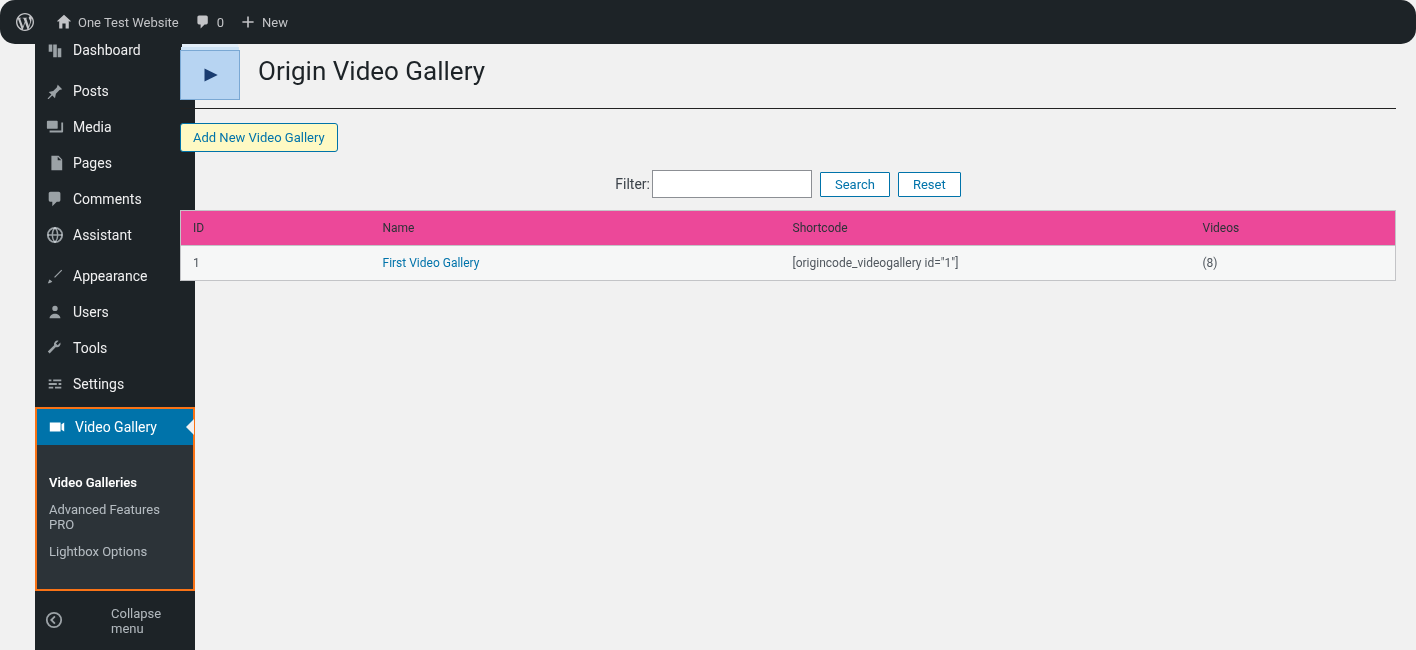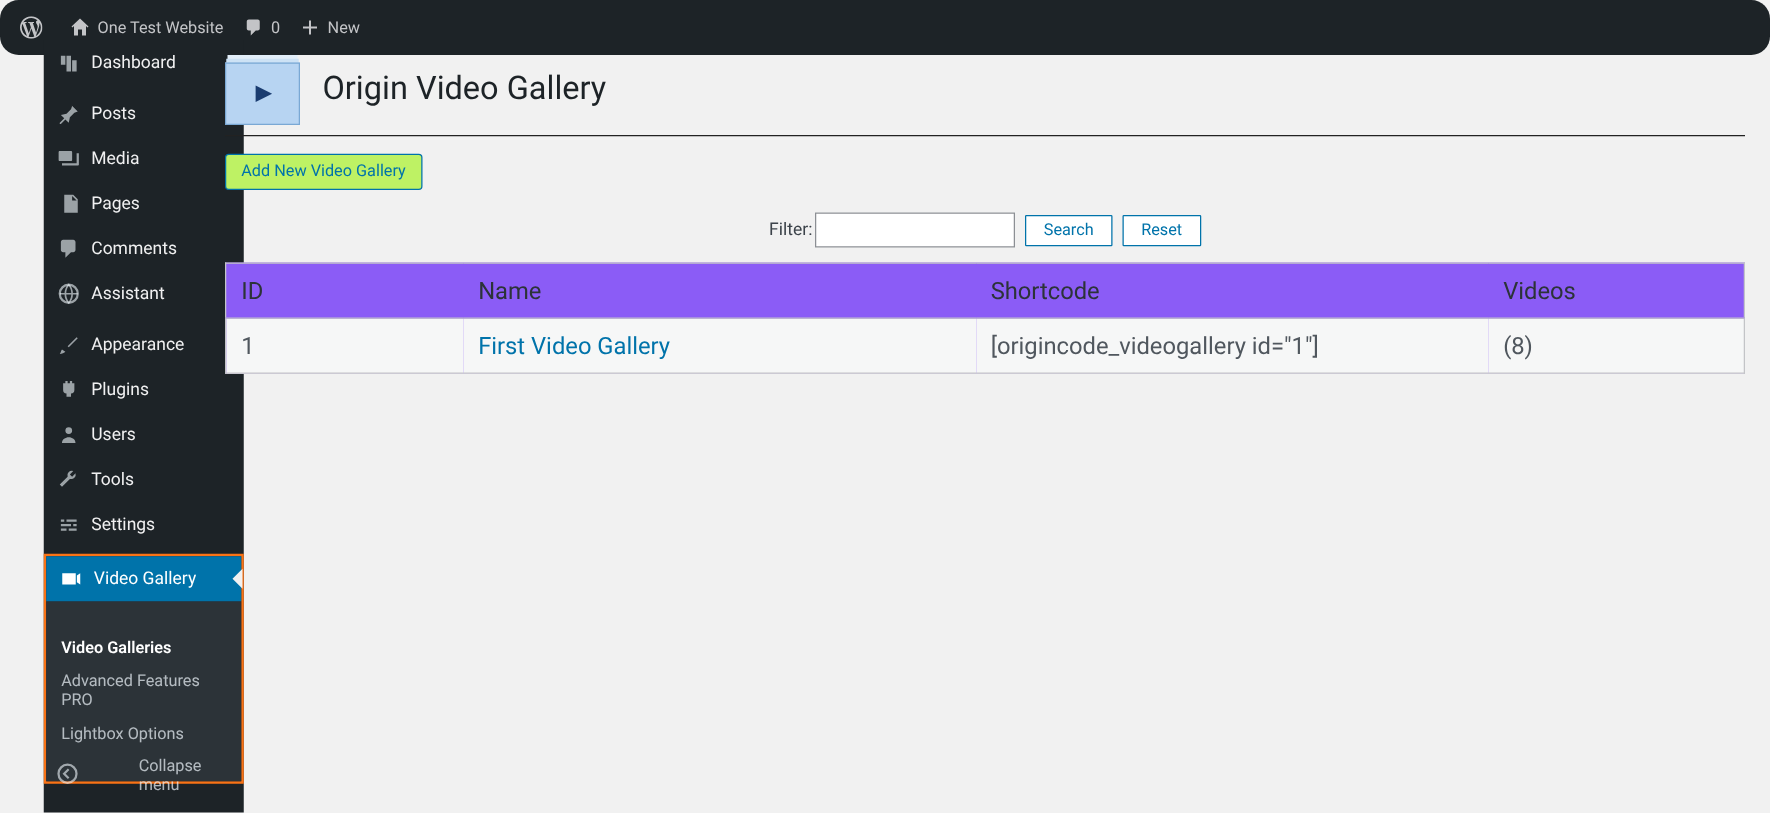--- a/index.html
+++ b/index.html
@@ -26,26 +26,26 @@
 .highlight-box { border: 2px solid #f97316; }
 .collapse { position: absolute; bottom: 6px; left: 0; width: 100%; display: flex; align-items: center; padding: 8px 10px; cursor: pointer; color: rgba(240,246,252,0.7); font-size: 13px; gap: 40px; }
 .collapse .s-icon { width: 20px; margin-right: 8px; }
 
 
 .wpbody { position: absolute; top: 32px; left: 160px; right: 0; padding: 10px 20px 20px 20px; }
 .page-header { display: flex; align-items: center; border-bottom: 1px solid #222; padding-bottom: 8px; margin-bottom: 14px; }
 .page-icon { width: 60px; height: 50px; background: #b7d4f2; border: 1px solid #7aa8d4; display: flex; align-items: center; justify-content: center; margin-right: 18px; position: relative; box-shadow: 0 -4px 0 -1px #cde2f5, 0 -8px 0 -2px #e2eef9; margin-top: 8px; }
 .page-icon svg { fill: #1a3c70; }
 .page-title { font-size: 26px; font-weight: 400; color: #1d2327; }
-.add-new-btn { border: 1px solid #0073aa; color: #0073aa; background: #bef264; padding: 6px 12px; font-size: 13px; cursor: pointer; border-radius: 3px; margin-bottom: 18px; }
+.add-new-btn { border: 1px solid #0073aa; color: #0073aa; background: #fef9c3; padding: 6px 12px; font-size: 13px; cursor: pointer; border-radius: 3px; margin-bottom: 18px; }
 .filter-row { display: flex; align-items: center; margin-bottom: 12px; font-size: 14px; color: #3c434a; justify-content: center; }
 .filter-row input[type=text] { width: 160px; height: 28px; border: 1px solid #8c8f94; padding: 0 6px; margin-left: 2px; }
 .small-btn { border: 1px solid #0073aa; color: #0073aa; background: #fff; padding: 4px 14px; font-size: 13px; cursor: pointer; border-radius: 1px; margin-left: 8px; }
 
-table.data-table { width: 100%; border-collapse: collapse; background: #8b5cf6; border: 1px solid #c3c4c7; font-size: 19px; }
+table.data-table { width: 100%; border-collapse: collapse; background: #ec4899; border: 1px solid #c3c4c7; font-size: 12px; }
 table.data-table th { text-align: left; padding: 10px 12px; font-weight: 400; color: #2c3338; border-bottom: 1px solid #c3c4c7; }
 table.data-table td { padding: 10px 12px; border-top: 1px solid #e5e5e5; color: #50575e; }
 table.data-table tbody tr { background: #f6f7f7; }
 table.data-table .link { color: #0073aa; cursor: pointer; }
 table.data-table .col-id { width: 190px; }
 table.data-table .col-name { width: 410px; }
 table.data-table .col-short { width: 410px; }
 </style>
 </head>
 <body>
@@ -136,28 +136,20 @@
     <span>Assistant</span>
   </div>
   <div class="sidebar-sep"></div>
   <div class="sidebar-item">
     <span class="s-icon">
         <svg width="18" height="18" viewBox="0 0 20 20">
           <path d="M4 14c-1 1-1 3-2 4 2 0 4-1 5-2l-3-2zm5-3L17 3l1 1-8 8-1-1z"></path>
         </svg>
       </span>
     <span>Appearance</span>
-  </div>
-  <div class="sidebar-item">
-    <span class="s-icon">
-        <svg width="18" height="18" viewBox="0 0 20 20">
-          <path d="M13 4V2h-2v2H9V2H7v2H5v6c0 2 1 3 3 3v3h4v-3c2 0 3-1 3-3V4h-2z"></path>
-        </svg>
-      </span>
-    <span>Plugins</span>
   </div>
   <div class="sidebar-item">
     <span class="s-icon">
         <svg width="18" height="18" viewBox="0 0 20 20">
           <path d="M10 9a3 3 0 100-6 3 3 0 000 6zm-6 8c0-3 3-5 6-5s6 2 6 5H4z"></path>
         </svg>
       </span>
     <span>Users</span>
   </div>
   <div class="sidebar-item">

